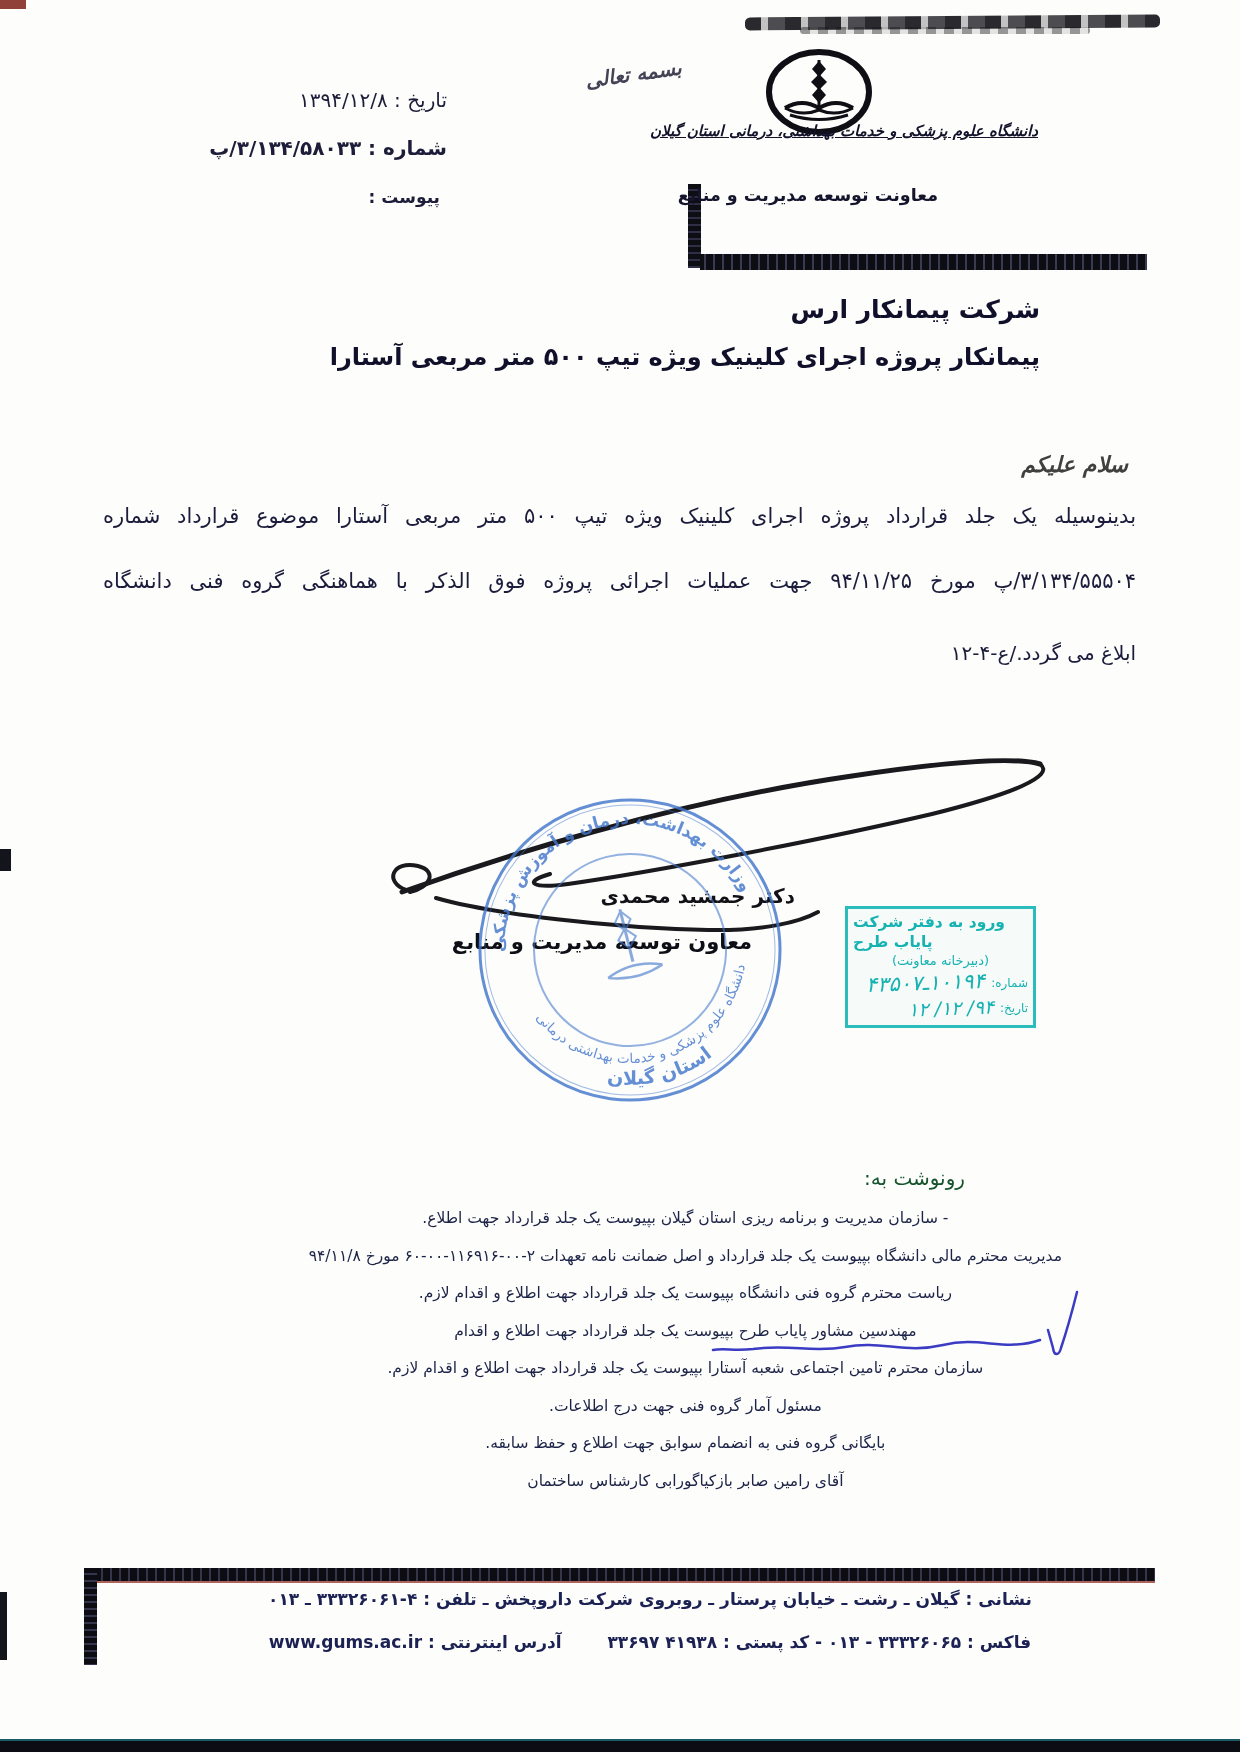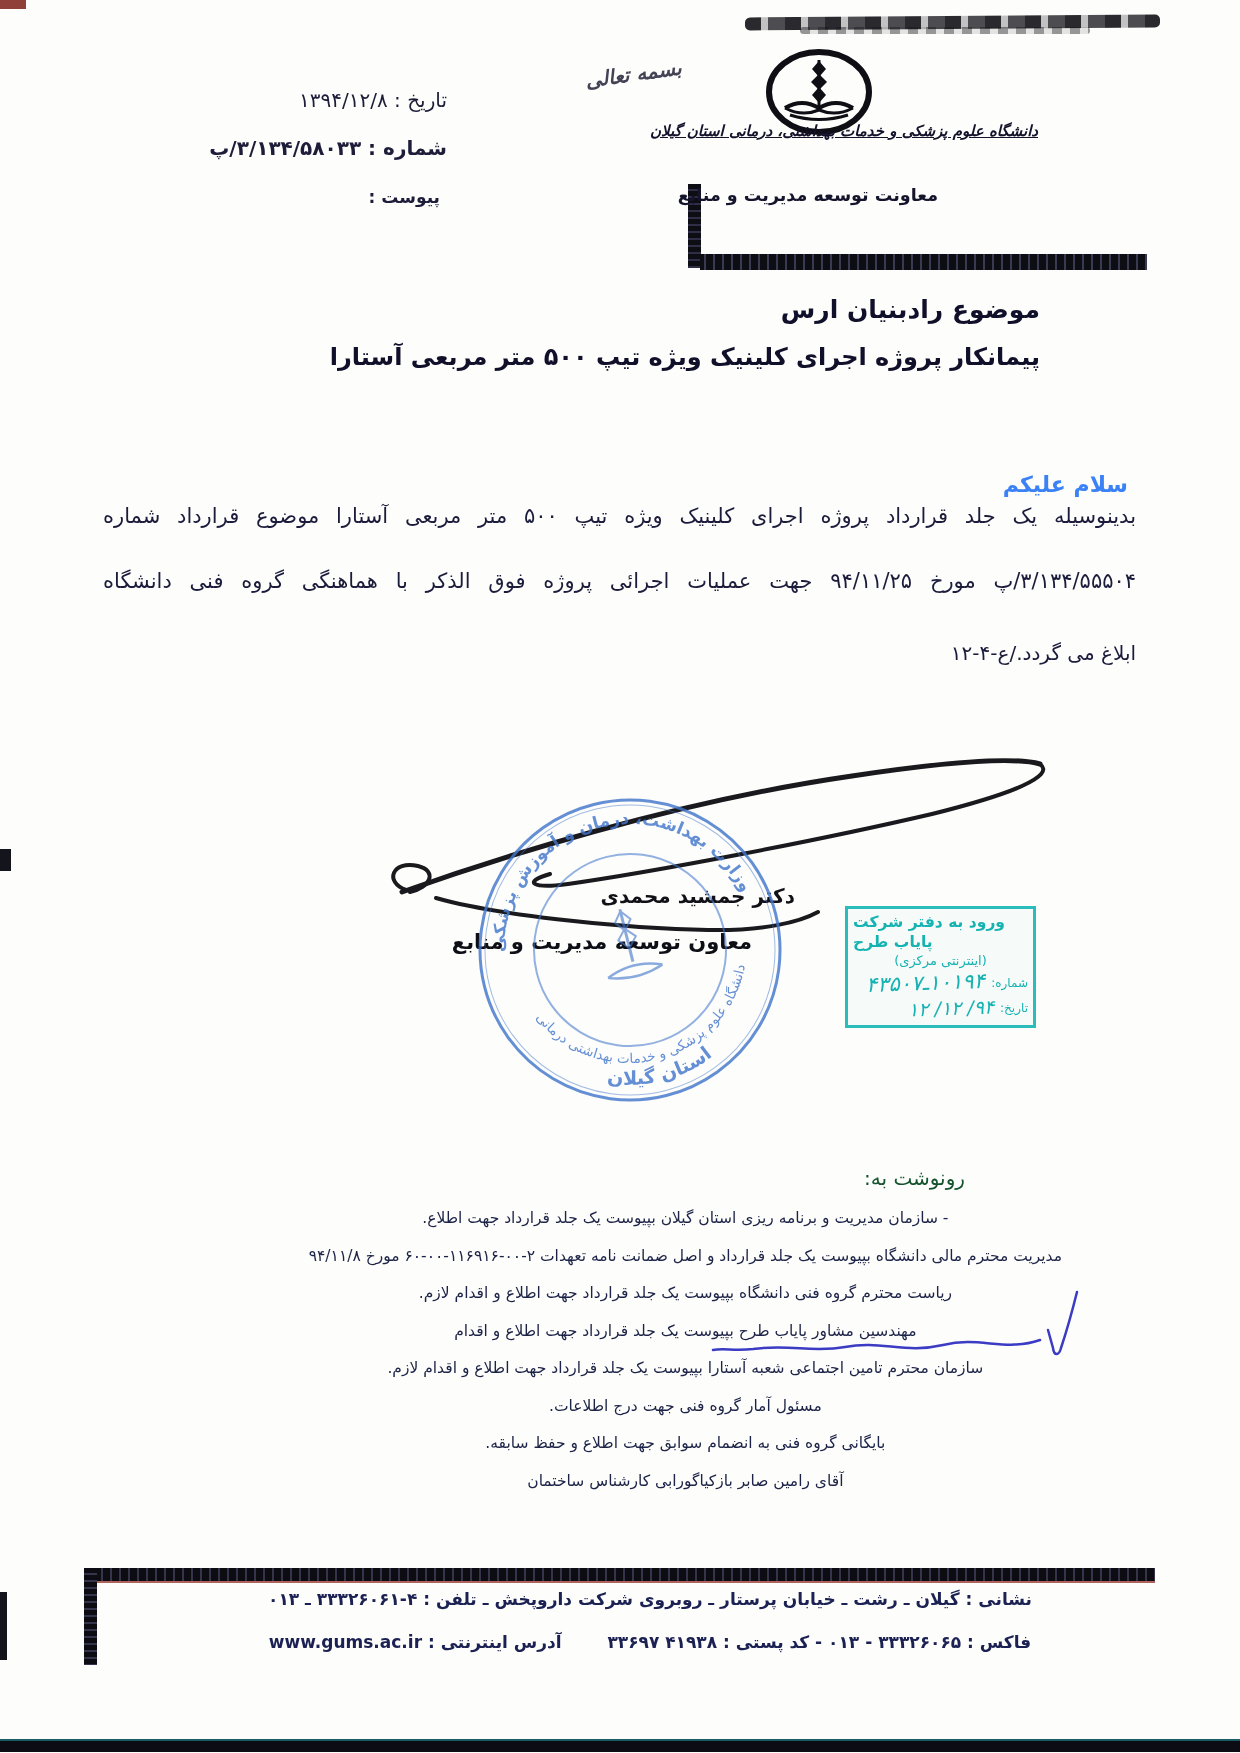--- a/index.html
+++ b/index.html
@@ -32,21 +32,21 @@
   .vbar-art{left:688px;top:184px;width:13px;height:84px;
     background:repeating-linear-gradient(180deg,#0d0d14 0 5px,#2e2e46 5px 7px);}
   .hband-art{left:700px;top:254px;width:447px;height:16px;
     background:repeating-linear-gradient(90deg,#0d0d14 0 4px,#3a3a52 4px 6px,#0d0d14 6px 9px);}
   .left-mark1{left:0;top:849px;width:11px;height:22px;background:#14141c;}
   .left-mark2{left:0;top:1592px;width:7px;height:68px;background:#14141c;}
 
   
   .recip1{top:295px;right:200px;font-size:25px;font-weight:bold;color:#10102a;}
   .recip2{top:343px;right:200px;font-size:24px;font-weight:bold;color:#10102a;}
-  .salute{top:472px;right:112px;font-size:22px;font-weight:bold;color:#3b82f6;}
+  .salute{top:452px;right:112px;font-size:22px;font-weight:bold;color:#404040;font-style:italic;}
   .bline{left:103px;width:1033px;font-size:21px;color:#1b1b3c;}
   .bjust{text-align:justify;text-align-last:justify;}
   .bline1{top:504px;} .bline2{top:569px;}
   .bline3{top:641px;right:104px;font-size:20px;color:#1b1b3c;}
 
   
   .sig-name{top:884px;right:445px;font-size:20px;font-weight:bold;color:#101016;}
   .sig-title{top:930px;right:488px;font-size:21px;font-weight:bold;letter-spacing:2px;color:#0e0e16;}
   .sig-svg{left:372px;top:742px;}
   .round-stamp{left:470px;top:790px;opacity:.82;transform:rotate(-14deg);}
@@ -104,21 +104,21 @@
   </svg>
 
   <div class="abs besmele nowrap">بسمه تعالی</div>
   <div class="abs univ-line nowrap">دانشگاه علوم پزشکی و خدمات بهداشتی، درمانی استان گیلان</div>
   <div class="abs dept nowrap">معاونت توسعه مدیریت و منابع</div>
 
   <div class="abs meta-date nowrap">تاریخ :  ۱۳۹۴/۱۲/۸</div>
   <div class="abs meta-num nowrap">شماره :  ۳/۱۳۴/۵۸۰۳۳/پ</div>
   <div class="abs meta-att nowrap">پیوست :</div>
 
-  <div class="abs recip1 nowrap">موضوع رادبنیان ارس</div>
+  <div class="abs recip1 nowrap">شرکت پیمانکار ارس</div>
   <div class="abs recip2 nowrap">پیمانکار پروژه اجرای کلینیک ویژه تیپ ۵۰۰ متر مربعی آستارا</div>
 
   <div class="abs salute nowrap">سلام علیکم</div>
   <div class="abs bline bline1 bjust">بدینوسیله یک جلد قرارداد پروژه  اجرای کلینیک ویژه تیپ ۵۰۰ متر مربعی آستارا موضوع قرارداد شماره</div>
   <div class="abs bline bline2 bjust">۳/۱۳۴/۵۵۵۰۴/پ مورخ ۹۴/۱۱/۲۵ جهت عملیات اجرائی پروژه فوق الذکر با هماهنگی گروه فنی دانشگاه</div>
   <div class="abs bline3 nowrap">ابلاغ می گردد./ع-۴-۱۲</div>
 
   <svg class="abs sig-svg" width="690" height="210" viewBox="0 0 690 210">
     <g fill="none" stroke="#1a1a1e" stroke-linecap="round">
       <path stroke-width="5" d="M 30 150 C 120 118 300 60 480 34 C 560 22 640 14 668 22"></path>
@@ -151,21 +151,21 @@
     <text fill="#4377cc" font-size="13.5" text-anchor="middle">
       <textPath href="#rsMid" startOffset="50%">دانشگاه علوم پزشکی و خدمات بهداشتی درمانی</textPath>
     </text>
     <text fill="#4377cc" font-size="19" font-weight="bold" text-anchor="middle">
       <textPath href="#rsBot" startOffset="50%">استان گیلان</textPath>
     </text>
   </svg>
 
   <div class="abs entry-stamp">
     <div class="es-title">ورود به دفتر شرکت پایاب طرح</div>
-    <div class="es-sub">(اینترنتی مرکزی)</div>
+    <div class="es-sub">(دبیرخانه معاونت)</div>
     <div class="es-row">
       <span class="es-label">شماره:</span>
       <span class="es-value">۱۰۱۹۴ـ۴۳۵۰۷</span>
     </div>
     <div class="es-row">
       <span class="es-label">تاریخ:</span>
       <span class="es-value es-date">۹۴/ ۱۲/ ۱۲</span>
     </div>
   </div>
 

